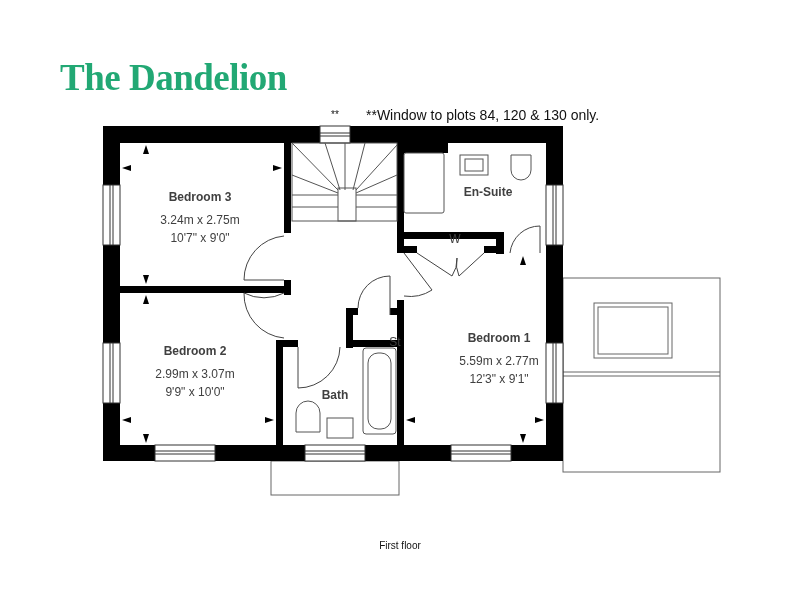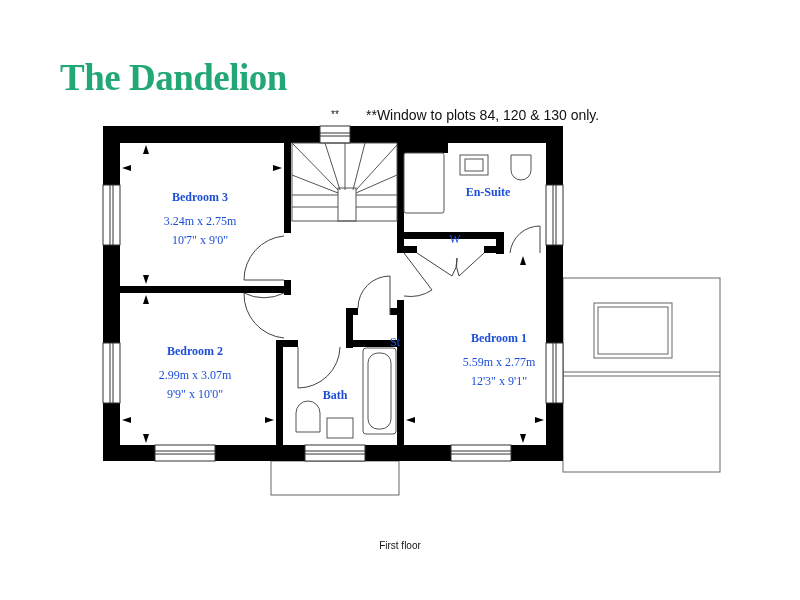--- a/index.html
+++ b/index.html
@@ -2,21 +2,21 @@
 <html><head>
 <meta charset="utf-8">
 <style>
   html,body{margin:0;padding:0;background:#ffffff;}
   body{width:800px;height:600px;position:relative;overflow:hidden;font-family:"Liberation Sans",sans-serif;}
   .title{position:absolute;left:60px;top:56px;font-size:37px;font-weight:700;color:#22a874;letter-spacing:-0.5px;font-family:Liberation Serif, serif;}
   .note{position:absolute;left:366px;top:107px;font-size:14px;color:#111;font-family:"Liberation Sans",sans-serif;}
   .stars{position:absolute;left:331px;top:109px;font-size:10px;color:#111;}
   .caption{position:absolute;left:0;width:800px;top:540px;text-align:center;font-size:10px;color:#111;font-family:"Liberation Sans",sans-serif;}
   svg{position:absolute;left:0;top:0;}
-  .lbl{position:absolute;text-align:center;color:#1d4ed8;font-family:Liberation Serif, serif;}
+  .lbl{position:absolute;text-align:center;color:#404040;font-family:Liberation Sans, sans-serif;}
   .lbl .name{font-weight:700;font-size:12px;}
   .lbl .dim{font-size:12px;margin-top:9px;}
   .lbl .dim2{font-size:12px;margin-top:4px;}
   .small{font-weight:700;font-size:12px;}
 </style>
 </head>
 <body>
 
 <div class="title">The Dandelion</div>
 <div class="stars">**</div>

